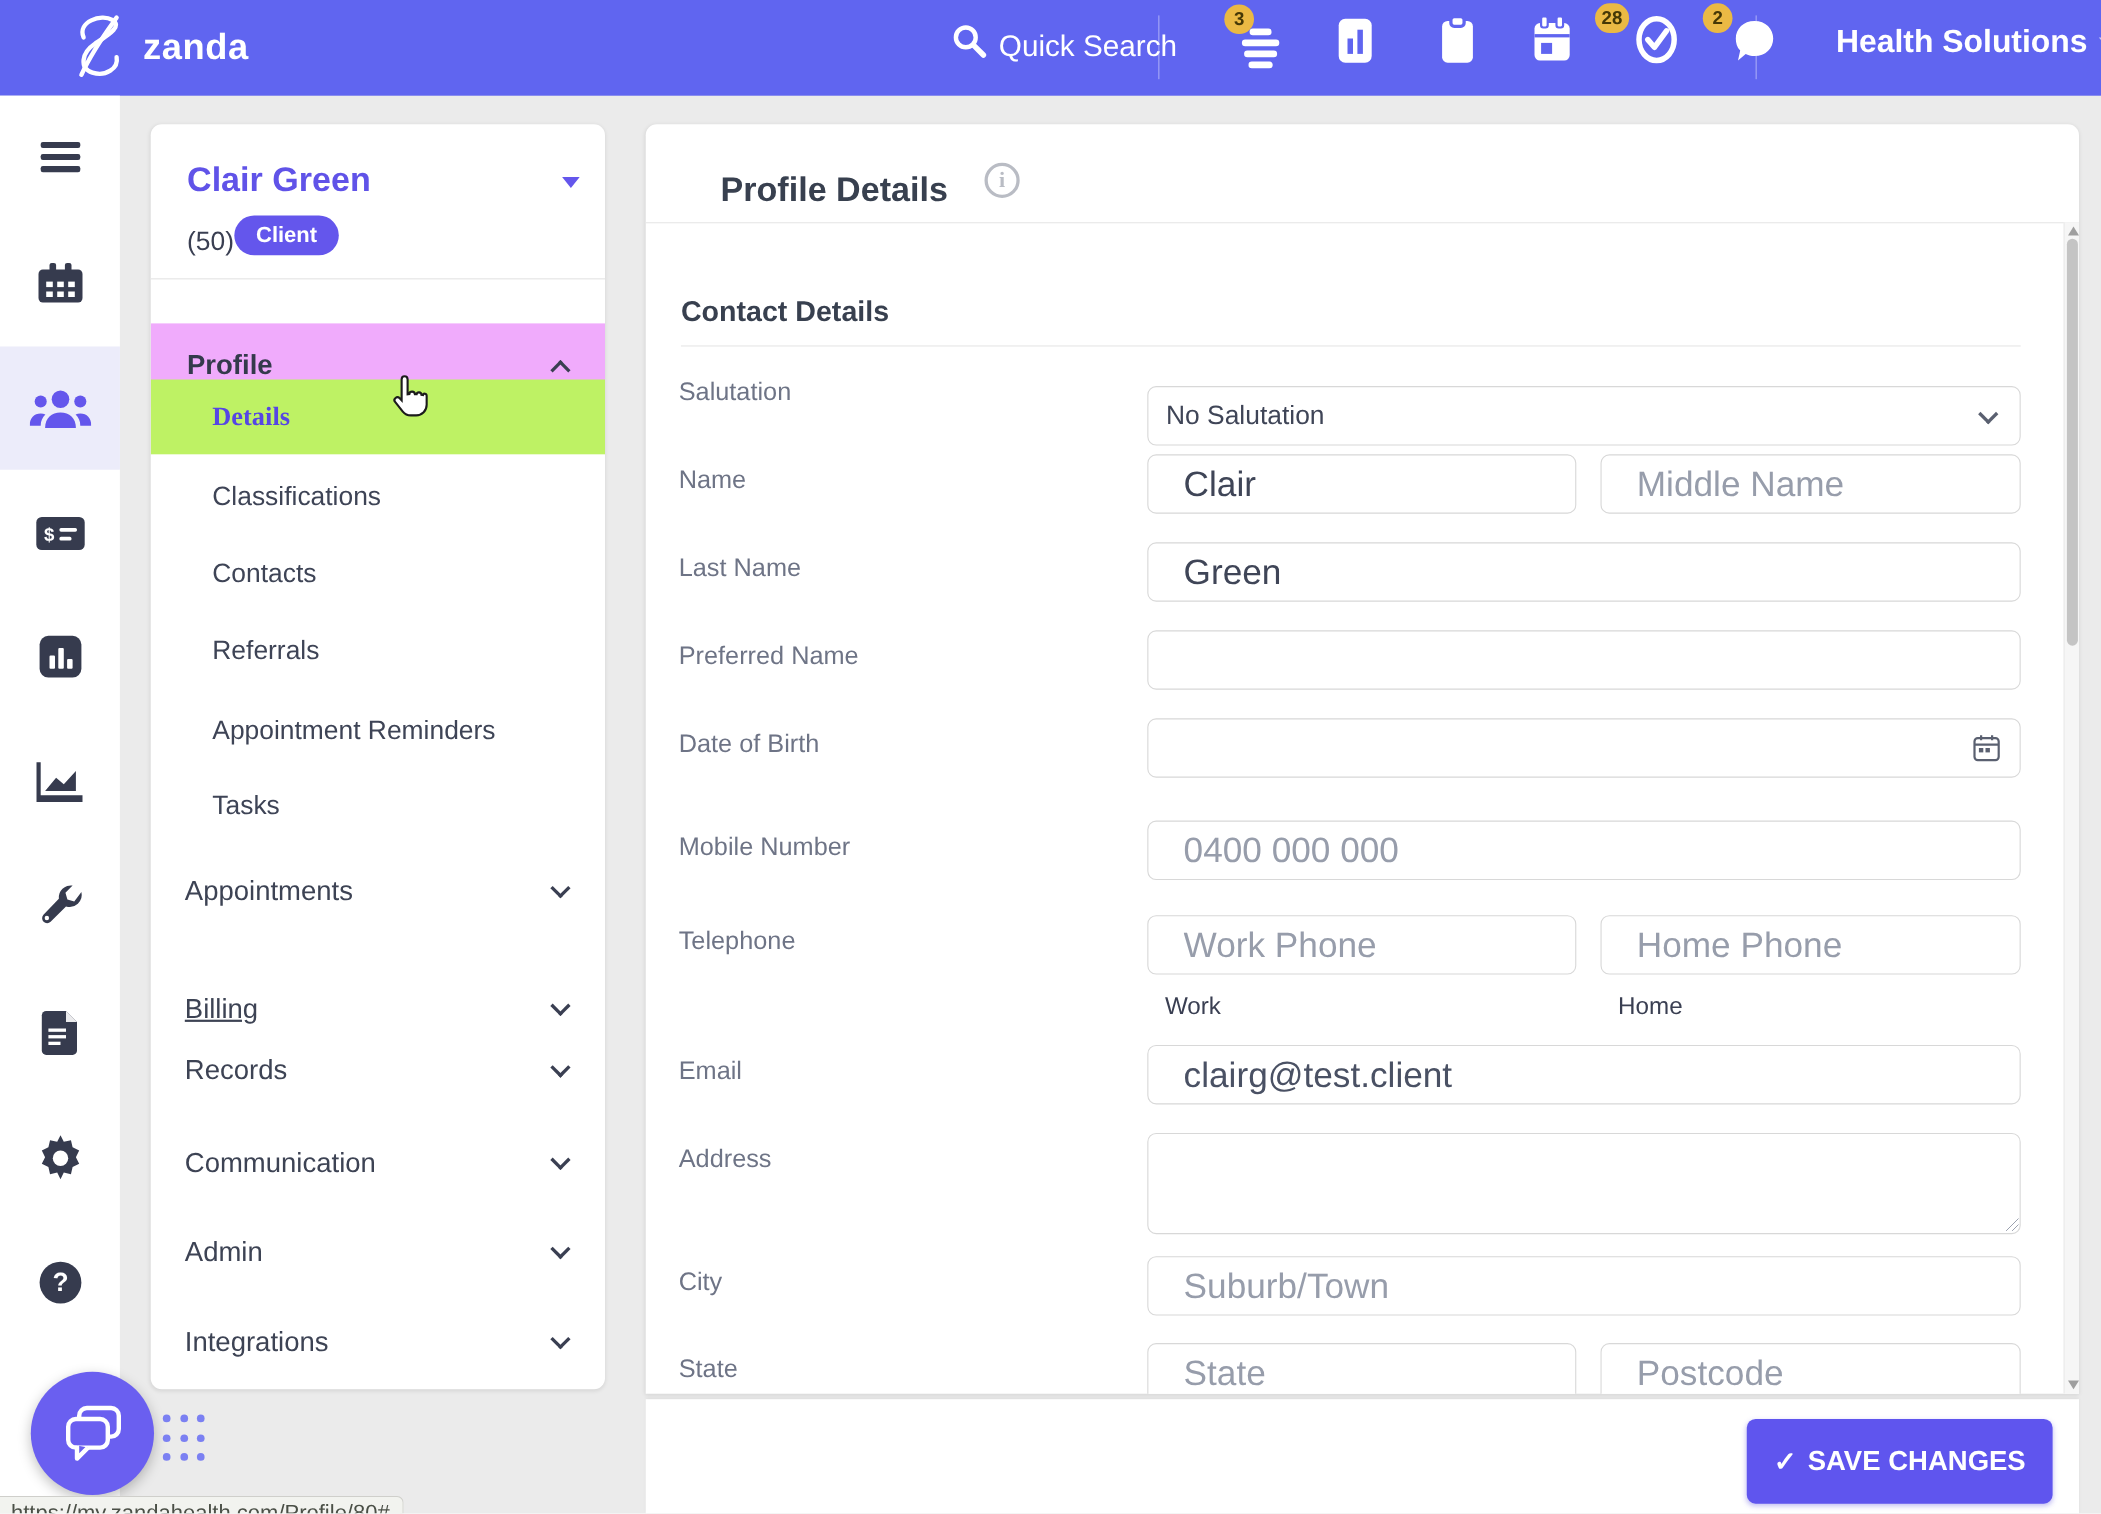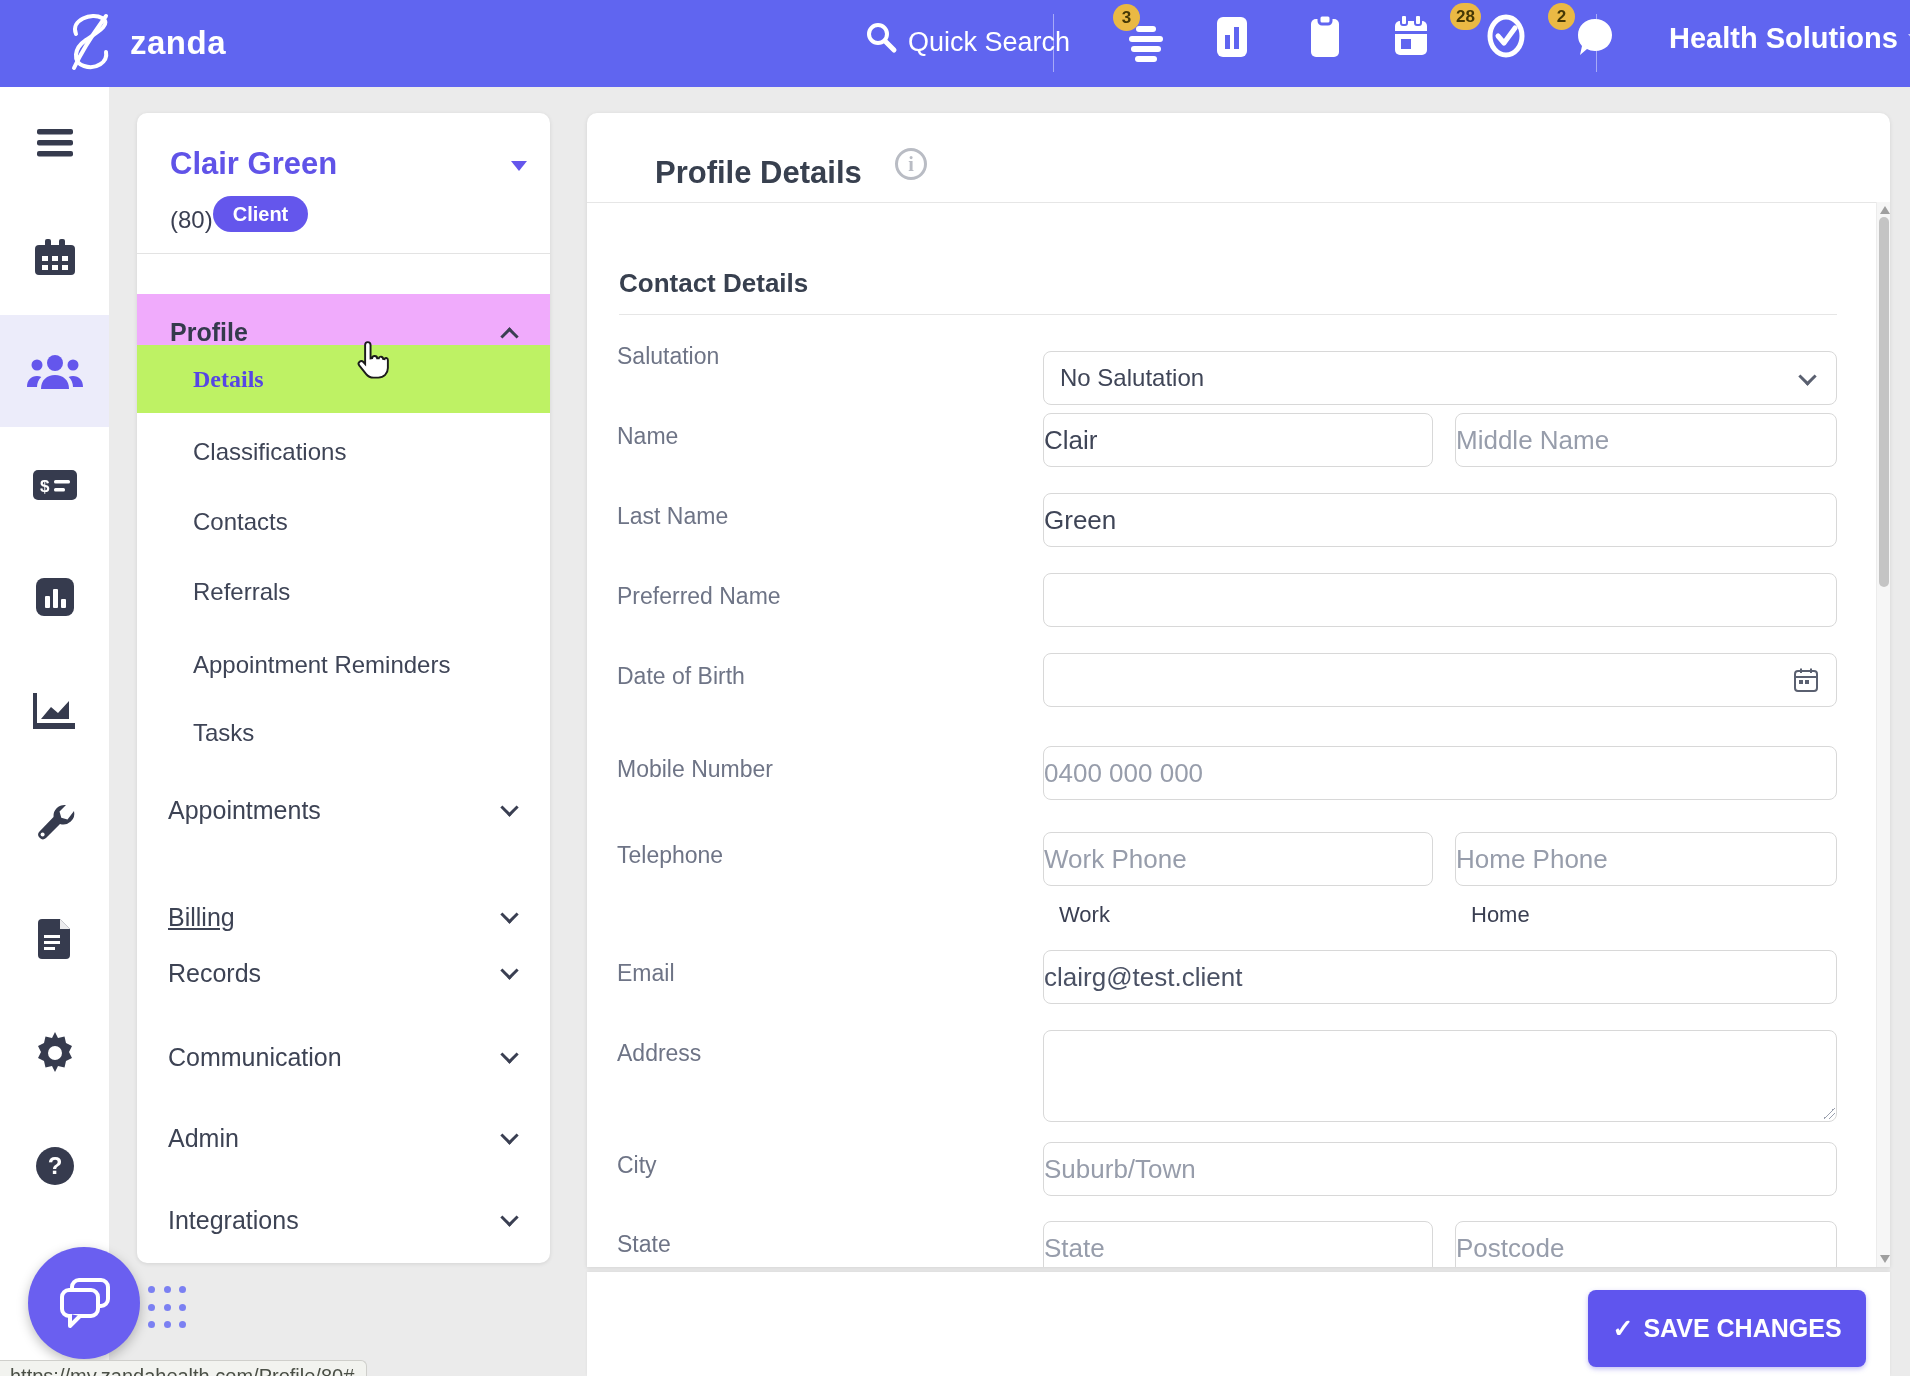--- a/index.html
+++ b/index.html
@@ -57,21 +57,21 @@
   .info-circle { position:absolute; left:308px; top:35px; width:32px; height:32px; border:3px solid #b9bcc4; border-radius:50%;
                  color:#b9bcc4; font-size:20px; font-weight:bold; display:flex; align-items:center; justify-content:center; font-family:"Liberation Serif",serif; }
   .header-divider { position:absolute; left:0; top:89px; width:1303px; height:1px; background:#e6e6e6; }
   .scroll-area { position:absolute; left:0; top:89px; width:1289px; height:1065px; }
   .section-heading { position:absolute; left:32px; top:66px; font-size:26px; font-weight:bold; color:#38404f; }
   .heading-rule { position:absolute; left:32px; top:112px; width:1218px; height:1px; background:#e6e6e6; }
 
   .f-label { position:absolute; left:30px; font-size:23px; color:#6e7486; }
   .f-sublabel { position:absolute; font-size:22px; color:#3a3f52; }
   .field { position:absolute; height:54px; border:1px solid #d8d8d8; border-radius:8px; background:#fff;
-           font-family:"Liberation Sans","DejaVu Sans",sans-serif; font-size:26px; color:#3f4557; padding:0 0; outline:none; }
+           font-family:"Liberation Sans","DejaVu Sans",sans-serif; font-size:32px; color:#3f4557; padding:0 32px; outline:none; }
   .field::placeholder { color:#979dab; opacity:1; }
   textarea.field { padding-top:10px; resize:none; }
   .selectbox { position:absolute; height:54px; border:1px solid #d8d8d8; border-radius:8px; background:#fff;
                display:flex; align-items:center; padding:0 16px; font-size:24px; color:#3f4557;margin-top:18px; }
   .selectbox .chev { position:absolute; right:22px; top:18px; border-color:#5a6070; }
   .resize-grip { position:absolute; right:5px; bottom:5px; width:12px; height:12px;
      background:linear-gradient(135deg, transparent 0 50%, #9aa0ae 50% 56%, transparent 56% 72%, #9aa0ae 72% 78%, transparent 78%); }
 
   
   .sb-track { position:absolute; left:1289px; top:89px; width:14px; height:1065px; background:#f6f6f6; border-left:1px solid #ececec; }
@@ -255,21 +255,21 @@
     <svg width="42" height="42" viewBox="0 0 42 42">
       <circle cx="21" cy="21" r="19" fill="#363b4e"></circle>
       <text x="21" y="29" text-anchor="middle" fill="#fff" font-size="24" font-weight="bold" font-family="Liberation Sans,sans-serif">?</text>
     </svg>
   </div>
 </div>
 
 <div class="client-card">
   <span class="client-name">Clair Green</span>
   <div class="caret-down-purple" style="position:absolute; left:374px; top:48px;"></div>
-  <span class="client-id">(80)</span>
+  <span class="client-id">(50)</span>
   <span class="client-pill">Client</span>
   <div class="panel-divider"></div>
 
   <div class="profile-band">
     <span class="hdr">Profile</span>
     <i class="chev chev-up chev-pos" style="top:36px;"></i>
   </div>
 
   <div class="menu-item active" style="top:232px;">
     <span>Details</span>

